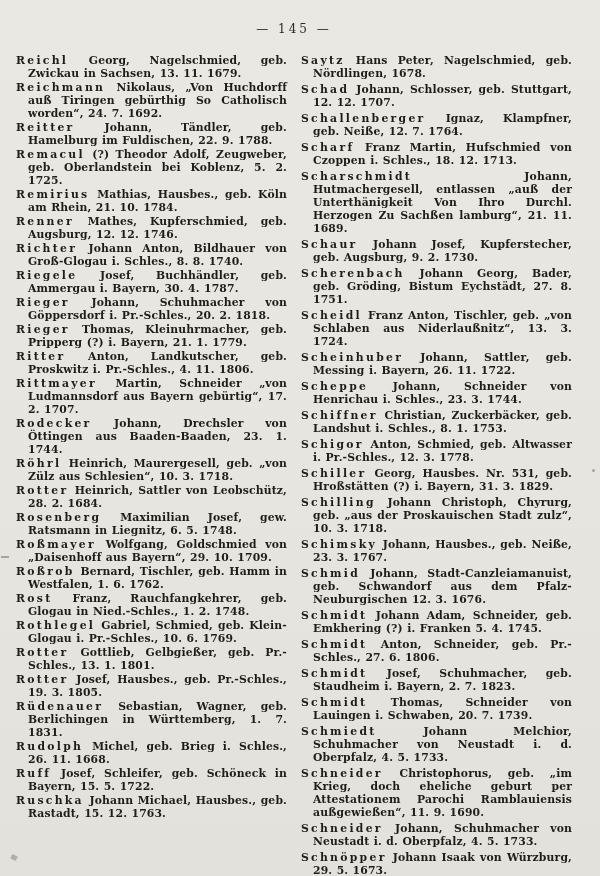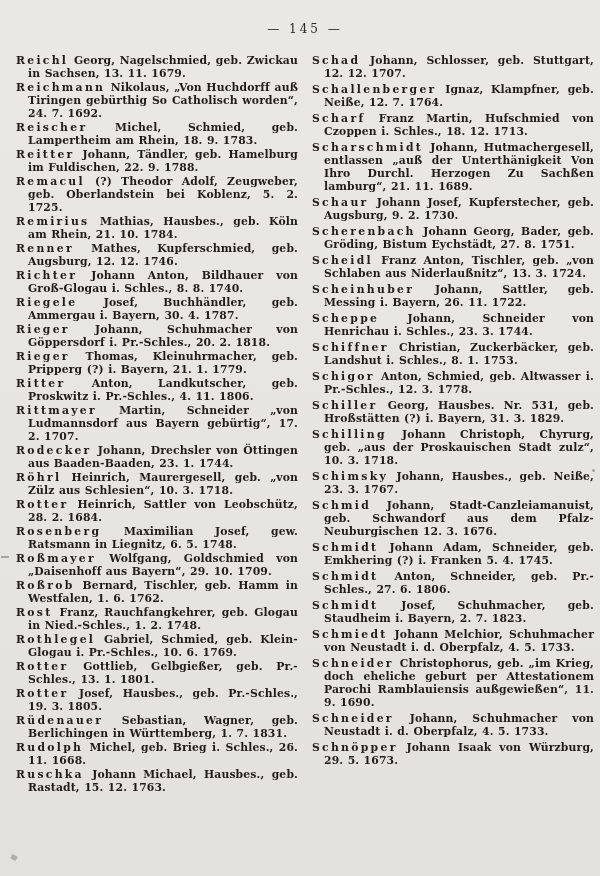--- a/index.html
+++ b/index.html
@@ -4,21 +4,21 @@
 <style>
   html,body { margin:0; padding:0; }
   body {
     width:600px; height:876px; overflow:hidden;
     background:#d8d6d2;
     font-family:"DejaVu Serif", serif;
   }
   .page {
     position:relative; box-sizing:border-box;
     width:600px; height:876px;
-    padding:16px 6px 0 16px;
+    padding:16px 28px 0 16px;
     background:linear-gradient(180deg,#eae8e3 0%, #e7e5e0 55%, #e3e1dc 100%);
     color:#23201c;
   }
   .page-header {
     text-align:center;
     font-size:12px;
     letter-spacing:3px;
     color:#2c2a26;
     margin:6px 0 18px 0;
     font-weight:normal;
@@ -50,21 +50,20 @@
 
 <div class="page">
   <div class="page-header">— 145 —</div>
 
   <div class="columns">
 
     <div class="col col-left">
 
     <p class="entry"><span class="surname">Reichl</span> <span>Georg, Nagelschmied, geb. Zwickau in Sachsen, 13. 11. 1679.</span></p>
         <p class="entry"><span class="surname">Reichmann</span> <span>Nikolaus, „Von Huchdorff auß Tiringen gebürthig So Catholisch worden“, 24. 7. 1692.</span></p>
-        <p class="entry"><span class="surname">Reischer</span> <span>Michel, Schmied, geb. Lampertheim am Rhein, 18. 9. 1783.</span></p>
         <p class="entry"><span class="surname">Reitter</span> <span>Johann, Tändler, geb. Hamelburg im Fuldischen, 22. 9. 1788.</span></p>
         <p class="entry"><span class="surname">Remacul</span> <span>(?) Theodor Adolf, Zeugweber, geb. Oberlandstein bei Koblenz, 5. 2. 1725.</span></p>
         <p class="entry"><span class="surname">Remirius</span> <span>Mathias, Hausbes., geb. Köln am Rhein, 21. 10. 1784.</span></p>
         <p class="entry"><span class="surname">Renner</span> <span>Mathes, Kupferschmied, geb. Augsburg, 12. 12. 1746.</span></p>
         <p class="entry"><span class="surname">Richter</span> <span>Johann Anton, Bildhauer von Groß-Glogau i. Schles., 8. 8. 1740.</span></p>
         <p class="entry"><span class="surname">Riegele</span> <span>Josef, Buchhändler, geb. Ammergau i. Bayern, 30. 4. 1787.</span></p>
         <p class="entry"><span class="surname">Rieger</span> <span>Johann, Schuhmacher von Göppersdorf i. Pr.-Schles., 20. 2. 1818.</span></p>
         <p class="entry"><span class="surname">Rieger</span> <span>Thomas, Kleinuhrmacher, geb. Pripperg (?) i. Bayern, 21. 1. 1779.</span></p>
         <p class="entry"><span class="surname">Ritter</span> <span>Anton, Landkutscher, geb. Proskwitz i. Pr.-Schles., 4. 11. 1806.</span></p>
         <p class="entry"><span class="surname">Rittmayer</span> <span>Martin, Schneider „von Ludmannsdorf aus Bayern gebürtig“, 17. 2. 1707.</span></p>
@@ -73,43 +72,46 @@
         <p class="entry"><span class="surname">Rotter</span> <span>Heinrich, Sattler von Leobschütz, 28. 2. 1684.</span></p>
         <p class="entry"><span class="surname">Rosenberg</span> <span>Maximilian Josef, gew. Ratsmann in Liegnitz, 6. 5. 1748.</span></p>
         <p class="entry"><span class="surname">Roßmayer</span> <span>Wolfgang, Goldschmied von „Daisenhoff aus Bayern“, 29. 10. 1709.</span></p>
         <p class="entry"><span class="surname">Roßrob</span> <span>Bernard, Tischler, geb. Hamm in Westfalen, 1. 6. 1762.</span></p>
         <p class="entry"><span class="surname">Rost</span> <span>Franz, Rauchfangkehrer, geb. Glogau in Nied.-Schles., 1. 2. 1748.</span></p>
         <p class="entry"><span class="surname">Rothlegel</span> <span>Gabriel, Schmied, geb. Klein-Glogau i. Pr.-Schles., 10. 6. 1769.</span></p>
         <p class="entry"><span class="surname">Rotter</span> <span>Gottlieb, Gelbgießer, geb. Pr.-Schles., 13. 1. 1801.</span></p>
         <p class="entry"><span class="surname">Rotter</span> <span>Josef, Hausbes., geb. Pr.-Schles., 19. 3. 1805.</span></p>
         <p class="entry"><span class="surname">Rüdenauer</span> <span>Sebastian, Wagner, geb. Berlichingen in Württemberg, 1. 7. 1831.</span></p>
         <p class="entry"><span class="surname">Rudolph</span> <span>Michel, geb. Brieg i. Schles., 26. 11. 1668.</span></p>
+        <p class="entry"><span class="surname">Ruff</span> <span>Josef, Schleifer, geb. Schöneck in Bayern, 15. 5. 1722.</span></p>
         <p class="entry"><span class="surname">Ruschka</span> <span>Johann Michael, Hausbes., geb. Rastadt, 15. 12. 1763.</span></p>
       </div>
 
     <div class="col col-right">
 
+    <p class="entry"><span class="surname">Saytz</span> <span>Hans Peter, Nagelschmied, geb. Nördlingen, 1678.</span></p>
         <p class="entry"><span class="surname">Schad</span> <span>Johann, Schlosser, geb. Stuttgart, 12. 12. 1707.</span></p>
         <p class="entry"><span class="surname">Schallenberger</span> <span>Ignaz, Klampfner, geb. Neiße, 12. 7. 1764.</span></p>
         <p class="entry"><span class="surname">Scharf</span> <span>Franz Martin, Hufschmied von Czoppen i. Schles., 18. 12. 1713.</span></p>
         <p class="entry"><span class="surname">Scharschmidt</span> <span>Johann, Hutmachergesell, entlassen „auß der Unterthänigkeit Von Ihro Durchl. Herzogen Zu Sachßen lamburg“, 21. 11. 1689.</span></p>
         <p class="entry"><span class="surname">Schaur</span> <span>Johann Josef, Kupferstecher, geb. Augsburg, 9. 2. 1730.</span></p>
         <p class="entry"><span class="surname">Scherenbach</span> <span>Johann Georg, Bader, geb. Gröding, Bistum Eychstädt, 27. 8. 1751.</span></p>
         <p class="entry"><span class="surname">Scheidl</span> <span>Franz Anton, Tischler, geb. „von Schlaben aus Niderlaußnitz“, 13. 3. 1724.</span></p>
         <p class="entry"><span class="surname">Scheinhuber</span> <span>Johann, Sattler, geb. Messing i. Bayern, 26. 11. 1722.</span></p>
         <p class="entry"><span class="surname">Scheppe</span> <span>Johann, Schneider von Henrichau i. Schles., 23. 3. 1744.</span></p>
         <p class="entry"><span class="surname">Schiffner</span> <span>Christian, Zuckerbäcker, geb. Landshut i. Schles., 8. 1. 1753.</span></p>
         <p class="entry"><span class="surname">Schigor</span> <span>Anton, Schmied, geb. Altwasser i. Pr.-Schles., 12. 3. 1778.</span></p>
         <p class="entry"><span class="surname">Schiller</span> <span>Georg, Hausbes. Nr. 531, geb. Hroßstätten (?) i. Bayern, 31. 3. 1829.</span></p>
         <p class="entry"><span class="surname">Schilling</span> <span>Johann Christoph, Chyrurg, geb. „aus der Proskauischen Stadt zulz“, 10. 3. 1718.</span></p>
         <p class="entry"><span class="surname">Schimsky</span> <span>Johann, Hausbes., geb. Neiße, 23. 3. 1767.</span></p>
         <p class="entry"><span class="surname">Schmid</span> <span>Johann, Stadt-Canzleiamanuist, geb. Schwandorf aus dem Pfalz-Neuburgischen 12. 3. 1676.</span></p>
         <p class="entry"><span class="surname">Schmidt</span> <span>Johann Adam, Schneider, geb. Emkhering (?) i. Franken 5. 4. 1745.</span></p>
         <p class="entry"><span class="surname">Schmidt</span> <span>Anton, Schneider, geb. Pr.-Schles., 27. 6. 1806.</span></p>
         <p class="entry"><span class="surname">Schmidt</span> <span>Josef, Schuhmacher, geb. Staudheim i. Bayern, 2. 7. 1823.</span></p>
+        <p class="entry"><span class="surname">Schmidt</span> <span>Thomas, Schneider von Lauingen i. Schwaben, 20. 7. 1739.</span></p>
         <p class="entry"><span class="surname">Schmiedt</span> <span>Johann Melchior, Schuhmacher von Neustadt i. d. Oberpfalz, 4. 5. 1733.</span></p>
         <p class="entry"><span class="surname">Schneider</span> <span>Christophorus, geb. „im Krieg, doch eheliche geburt per Attestationem Parochi Ramblauiensis außgewießen“, 11. 9. 1690.</span></p>
         <p class="entry"><span class="surname">Schneider</span> <span>Johann, Schuhmacher von Neustadt i. d. Oberpfalz, 4. 5. 1733.</span></p>
         <p class="entry"><span class="surname">Schnöpper</span> <span>Johann Isaak von Würzburg, 29. 5. 1673.</span></p>
       </div>
 
   </div>
 
   <div class="artifact artifact-dash"></div>
   <div class="artifact artifact-corner"></div>

